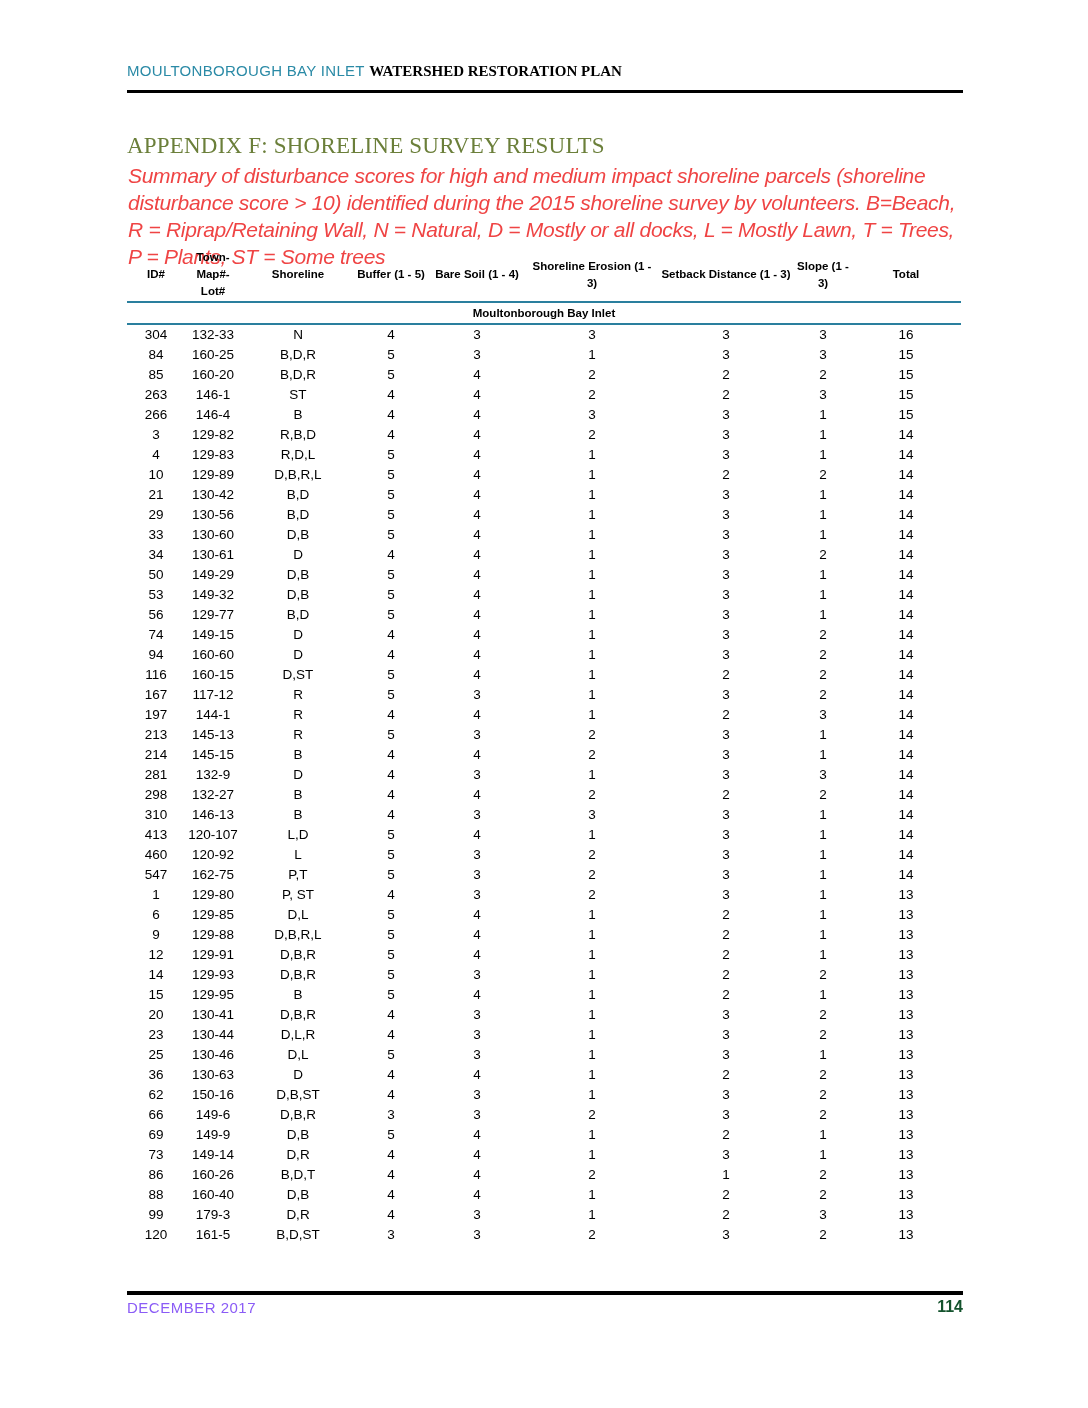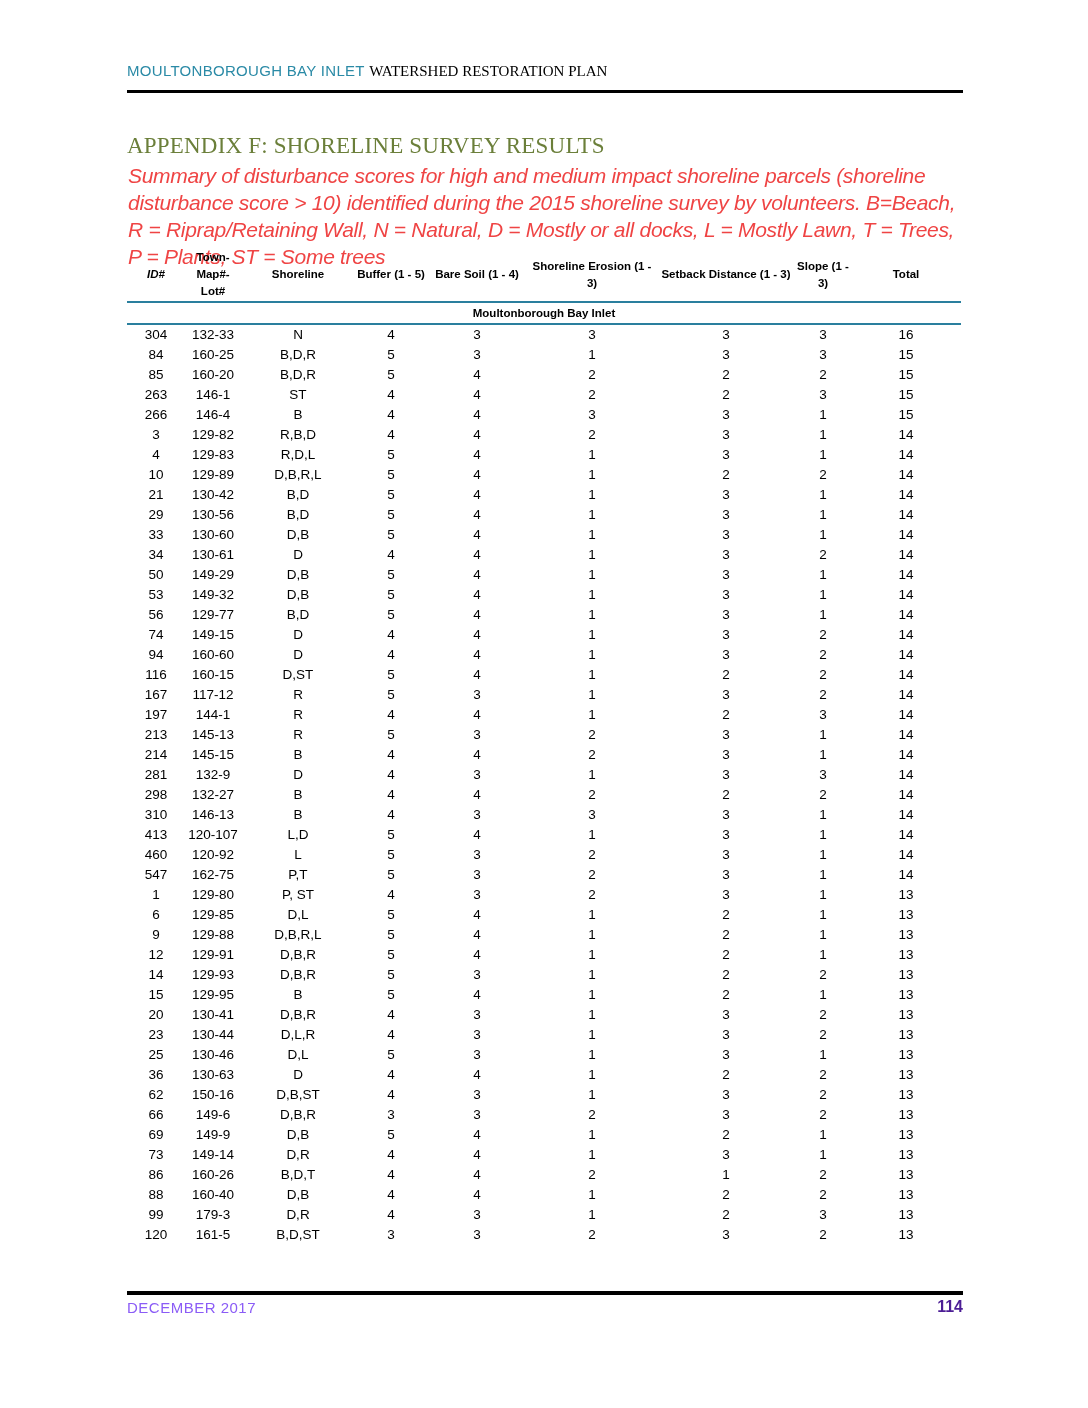--- a/index.html
+++ b/index.html
@@ -1,29 +1,29 @@
 <!DOCTYPE html>
 <html><head>
 <meta charset="utf-8">
 <style>
   html, body { margin: 0; padding: 0; background: #ffffff; }
   body { width: 1088px; height: 1408px; position: relative; font-family: "Liberation Sans", sans-serif; color: #000; }
   .header { position: absolute; left: 127px; top: 62px; width: 836px; height: 28px; border-bottom: 3px solid #000; }
   .header .org { font-family: "Liberation Sans", sans-serif; color: #2a8aa6; font-size: 15px; letter-spacing: 0.3px; }
-  .header .doc { font-family: "Liberation Serif", serif; font-weight: normal; font-size: 15px; color: #000; margin-top: 40px; }
+  .header .doc { font-family: "Liberation Serif", serif; font-weight: bold; font-size: 15px; color: #000; margin-top: 40px; }
   .title { position: absolute; left: 127px; top: 133px; font-family: "Liberation Serif", serif; font-size: 23px; color: #6b7f3a; letter-spacing: 0.2px; }
   .caption { position: absolute; left: 128px; top: 162px; width: 830px; font-family: "Liberation Sans", sans-serif; font-style: italic; font-size: 21px; line-height: 27px; color: #ef4444; letter-spacing: -0.3px; }
   table { position: absolute; left: 127px; top: 248px; width: 834px; border-collapse: collapse; font-family: "Liberation Sans", sans-serif; }
   th { font-size: 11.5px; font-weight: bold; line-height: 17px; text-align: center; vertical-align: middle; padding: 0; height: 53px; border-bottom: 2px solid #2a7f9e; }
   td { font-size: 13.5px; text-align: center; height: 20px; padding: 0; line-height: 20px; }
   tr.group td { font-size: 11.5px; font-weight: bold; height: 20px; border-bottom: 2px solid #2a7f9e; }
   .footer { position: absolute; left: 127px; top: 1291px; width: 836px; border-top: 4px solid #000; }
   .footer .date { position: absolute; left: 0; top: 4px; font-size: 15px; color: #8b5cf6; letter-spacing: 0.5px; }
-  .footer .page { position: absolute; right: 0; top: 3px; font-size: 16px; font-weight: bold; color: #4c1d95; }
-  .c-id { width: 58px; font-style: italic; } .c-map { width: 56px; } .c-shore { width: 114px; } .c-buf { width: 72px; }
+  .footer .page { position: absolute; right: 0; top: 3px; font-size: 16px; font-weight: bold; color: #14532d; }
+  .c-id { width: 58px; } .c-map { width: 56px; } .c-shore { width: 114px; } .c-buf { width: 72px; }
   .c-bare { width: 100px; } .c-ero { width: 130px; } .c-set { width: 138px; } .c-slope { width: 56px; } .c-total { width: 110px; }
 </style>
 </head>
 <body>
 
 <div class="header">
   <span class="org">MOULTONBOROUGH BAY INLET</span>
   <span class="doc">WATERSHED RESTORATION PLAN</span>
 </div>
 

